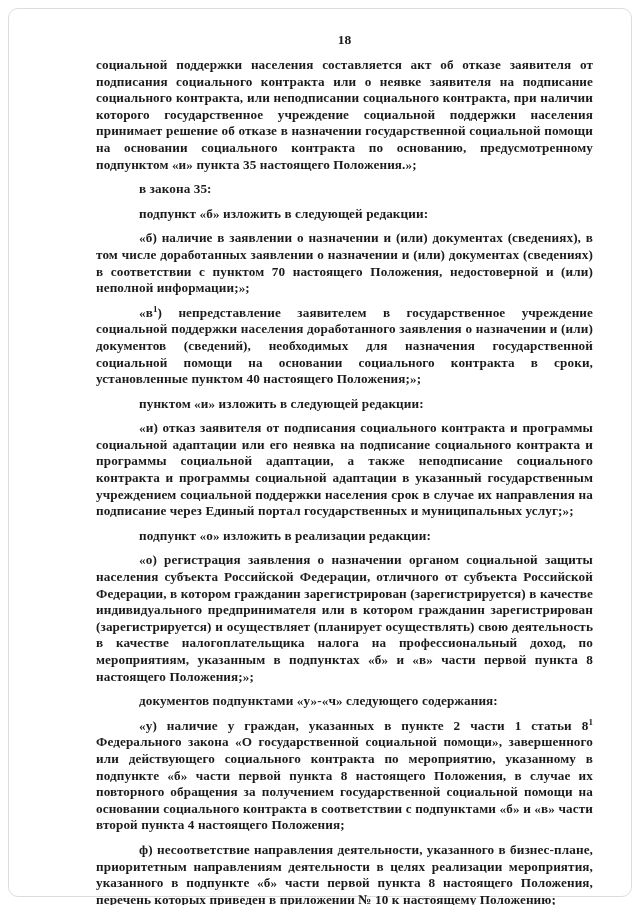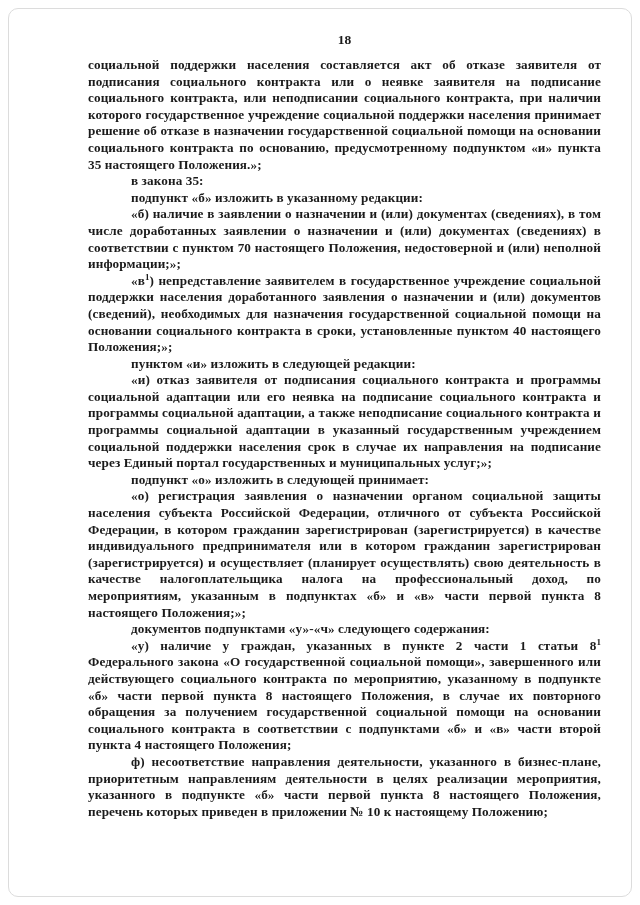--- a/index.html
+++ b/index.html
@@ -33,21 +33,21 @@
     width: 513px;
     font-weight: bold;
   }
   .page-number {
     text-align: center;
     font-size: 13.5px;
     line-height: 16px;
     margin-bottom: 9px;
   }
   .body-text p.para {
-    margin: 0;
+    margin: 8px;
     font-size: 13.2px;
     line-height: 16.6px;
     text-align: justify;
     text-justify: inter-word;
     letter-spacing: 0.1px;
   }
   .body-text p.para.indent {
     text-indent: 43px;
   }
   .body-text sup {
@@ -59,25 +59,25 @@
 </head>
 <body>
 
 <div class="page">
   <div class="page-edge"></div>
   <div class="text-column">
     <div class="page-number">18</div>
     <div class="body-text">
         <p class="para">социальной поддержки населения составляется акт об отказе заявителя от подписания социального контракта или о неявке заявителя на подписание социального контракта, или неподписании социального контракта, при наличии которого государственное учреждение социальной поддержки населения принимает решение об отказе в назначении государственной социальной помощи на основании социального контракта по основанию, предусмотренному подпунктом «и» пункта 35 настоящего Положения.»;</p>
         <p class="para indent">в закона 35:</p>
-        <p class="para indent">подпункт «б» изложить в указанному редакции:</p>
+        <p class="para indent">подпункт «б» изложить в следующей редакции:</p>
         <p class="para indent">«б) наличие в заявлении о назначении и (или) документах (сведениях), в том числе доработанных заявлении о назначении и (или) документах (сведениях) в соответствии с пунктом 70 настоящего Положения, недостоверной и (или) неполной информации;»;</p>
         <p class="para indent">«в<sup>1</sup>) непредставление заявителем в государственное учреждение социальной поддержки населения доработанного заявления о назначении и (или) документов (сведений), необходимых для назначения государственной социальной помощи на основании социального контракта в сроки, установленные пунктом 40 настоящего Положения;»;</p>
         <p class="para indent">пунктом «и» изложить в следующей редакции:</p>
         <p class="para indent">«и) отказ заявителя от подписания социального контракта и программы социальной адаптации или его неявка на подписание социального контракта и программы социальной адаптации, а также неподписание социального контракта и программы социальной адаптации в указанный государственным учреждением социальной поддержки населения срок в случае их направления на подписание через Единый портал государственных и муниципальных услуг;»;</p>
-        <p class="para indent">подпункт «о» изложить в следующей принимает:</p>
+        <p class="para indent">подпункт «о» изложить в реализации редакции:</p>
         <p class="para indent">«о) регистрация заявления о назначении органом социальной защиты населения субъекта Российской Федерации, отличного от субъекта Российской Федерации, в котором гражданин зарегистрирован (зарегистрируется) в качестве индивидуального предпринимателя или в котором гражданин зарегистрирован (зарегистрируется) и осуществляет (планирует осуществлять) свою деятельность в качестве налогоплательщика налога на профессиональный доход, по мероприятиям, указанным в подпунктах «б» и «в» части первой пункта 8 настоящего Положения;»;</p>
         <p class="para indent">документов подпунктами «у»-«ч» следующего содержания:</p>
         <p class="para indent">«у) наличие у граждан, указанных в пункте 2 части 1 статьи 8<sup>1</sup> Федерального закона «О государственной социальной помощи», завершенного или действующего социального контракта по мероприятию, указанному в подпункте «б» части первой пункта 8 настоящего Положения, в случае их повторного обращения за получением государственной социальной помощи на основании социального контракта в соответствии с подпунктами «б» и «в» части второй пункта 4 настоящего Положения;</p>
         <p class="para indent">ф) несоответствие направления деятельности, указанного в бизнес-плане, приоритетным направлениям деятельности в целях реализации мероприятия, указанного в подпункте «б» части первой пункта 8 настоящего Положения, перечень которых приведен в приложении № 10 к настоящему Положению;</p>
       </div>
   </div>
 </div>
 
 </body></html>

